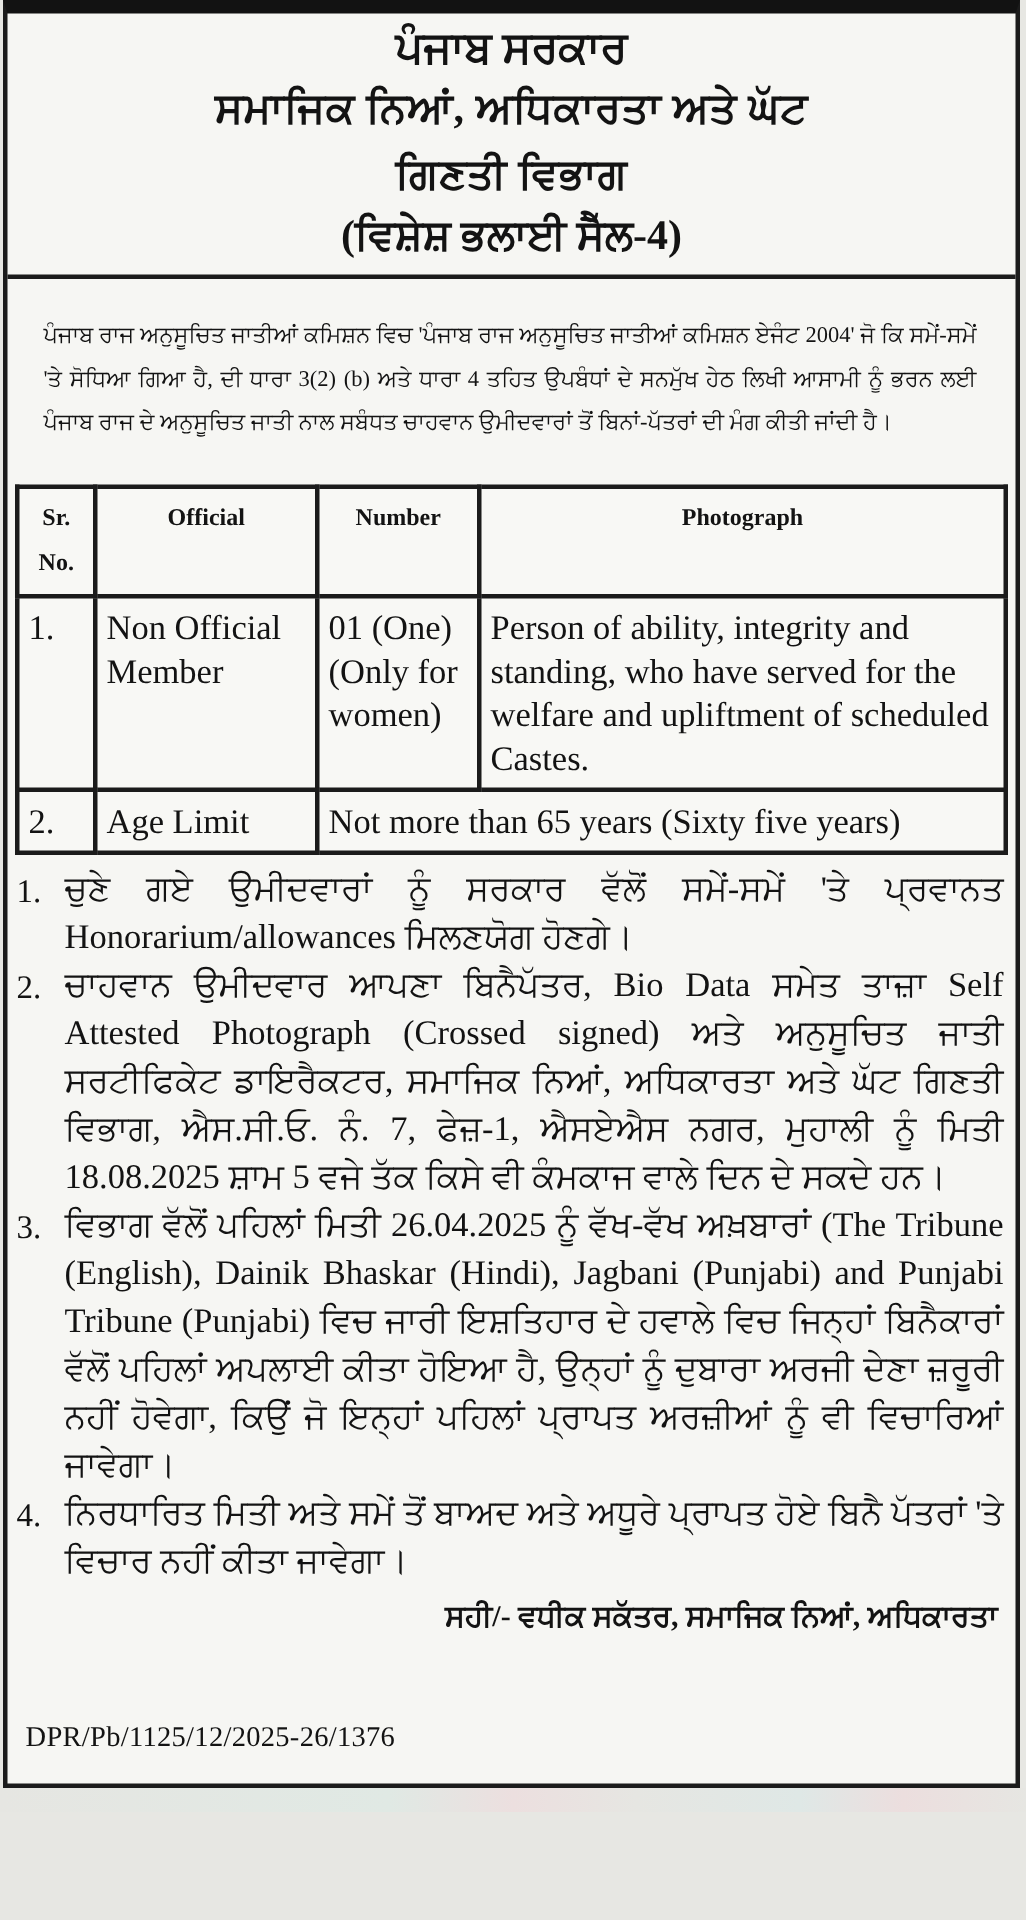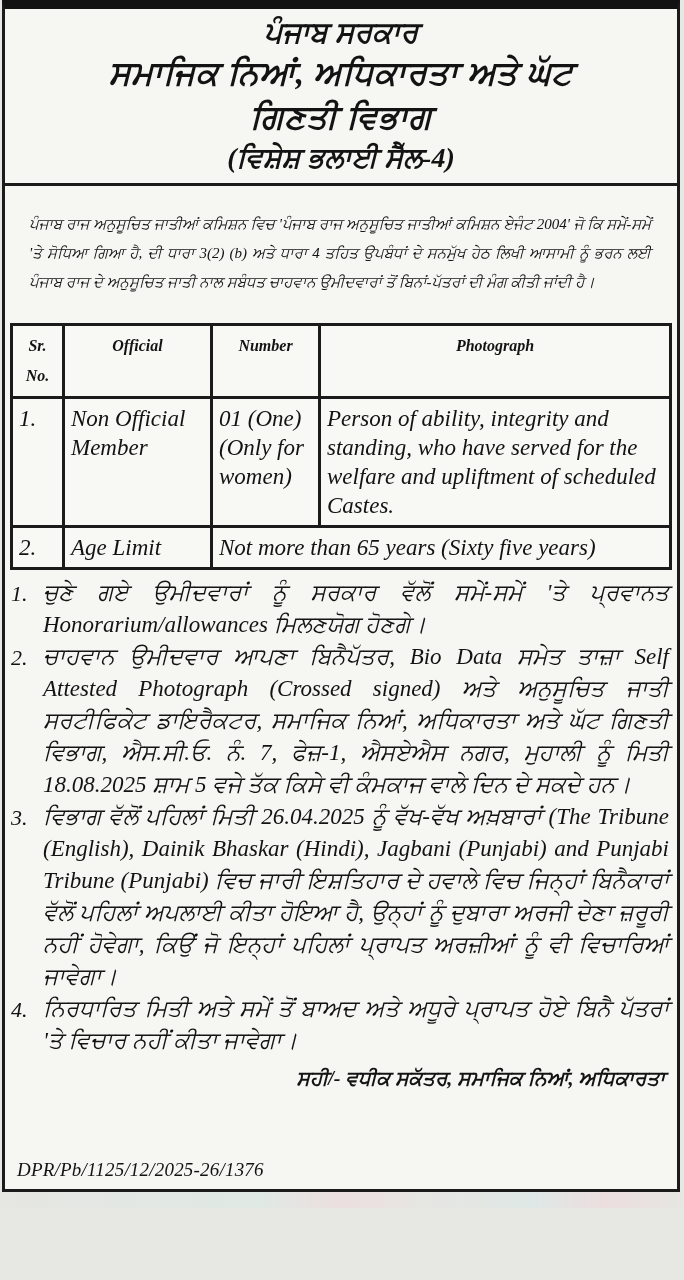--- a/index.html
+++ b/index.html
@@ -8,21 +8,20 @@
     background: #e7e7e3;
     font-family: "Liberation Serif", "DejaVu Serif", serif;
     color: #131313;
   }
   .page {
     position: relative;
     width: 684px;
     height: 1208px;
     background: #e7e7e3;
     overflow: hidden;
-    font-style: italic;
   }
   
   .bottom-strip {
     position: absolute;
     left: 0; right: 0; bottom: 0;
     height: 16px;
     background: linear-gradient(90deg,
       #e6e6e2 0%, #e0e9e4 38%, #ecdfdf 50%, #e6e6e2 62%,
       #dfe8e6 78%, #ecdede 88%, #e6e6e2 100%);
   }
@@ -35,21 +34,21 @@
     border-bottom: 3px solid #1b1b1b;
     border-top: 9px solid #121212;
     box-sizing: border-box;
   }
   .hdr {
     text-align: center;
     border-bottom: 3px solid #1b1b1b;
     padding: 4px 6px 6px 6px;
   }
   .h-govt  { font-size: 29px; font-weight: 700; line-height: 38px; }
-  .h-dept  { font-size: 33px; font-weight: 700; line-height: 44px; letter-spacing: 0.5px; }
+  .h-dept  { font-size: 28px; font-weight: 700; line-height: 44px; letter-spacing: 0.5px; }
   .h-cell  { font-size: 28px; font-weight: 700; line-height: 38px; }
   .intro {
     margin: 16px;
     padding: 8px 10px 10px 8px;
     font-size: 15px;
     line-height: 29px;
     text-align: justify;
   }
   table.vac {
     width: calc(100% - 10px);
@@ -94,21 +93,21 @@
   .sig {
     text-align: right;
     font-weight: 700;
     font-size: 20px;
     line-height: 34px;
     padding: 4px 12px 0 0;
   }
   .dpr {
     position: absolute;
     left: 12px;
-    bottom: 8px;
+    bottom: 19px;
     font-size: 19px;
     letter-spacing: 0.2px;
   }
 </style>
 </head>
 <body>
 
 <div class="page">
   <div class="bottom-strip"></div>
 

